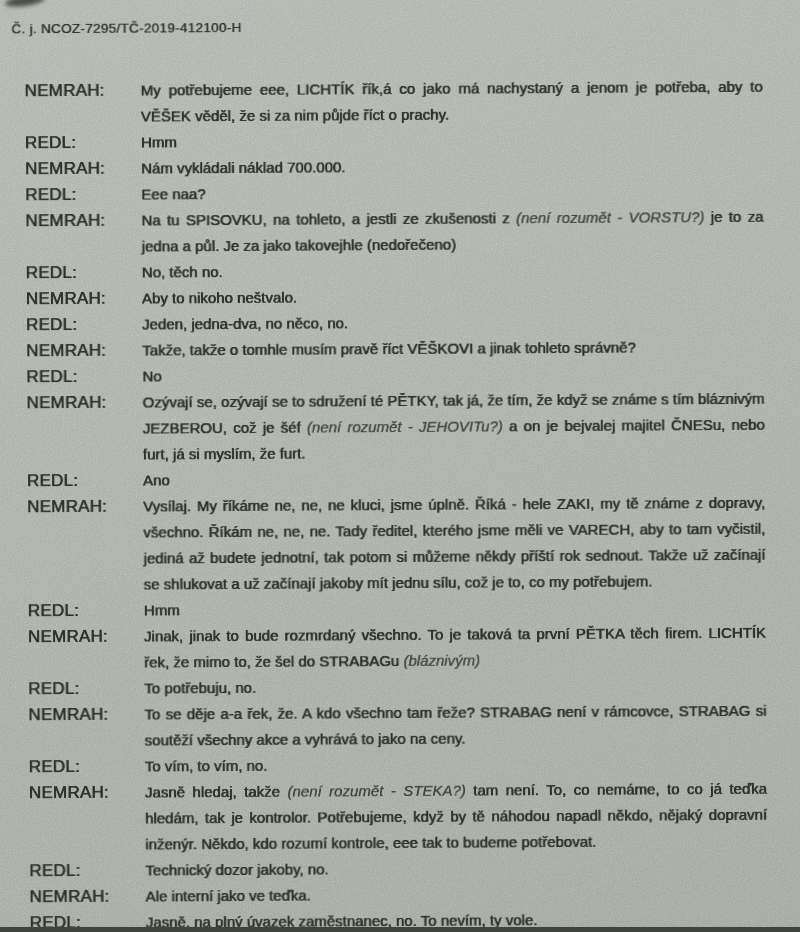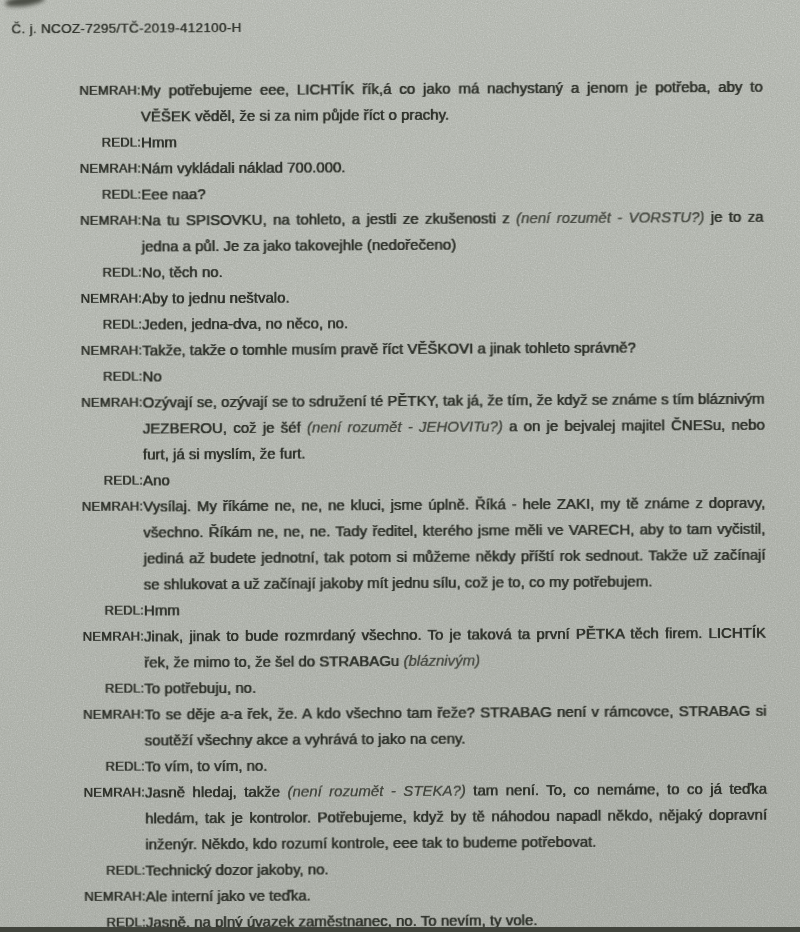--- a/index.html
+++ b/index.html
@@ -36,24 +36,23 @@
     font-size:13.5px;letter-spacing:.3px;
     text-shadow:.35px 0 0 currentColor;
     white-space:nowrap;
   }
   .transcript{
     position:absolute;top:76px;left:27px;width:738px;
   }
   .row{display:flex;align-items:flex-start;}
   .speaker{
     flex:0 0 116px;width:116px;
-    font-size:13px;line-height:26px;
+    font-size:17px;line-height:26px;
     letter-spacing:.2px;
     text-shadow:.35px 0 0 currentColor,-.2px 0 0 currentColor;
-    text-align:right;
   }
   .dialogue{
     flex:0 0 622px;width:622px;
     font-size:15px;line-height:26px;
     text-align:justify;
   }
   .seg-normal{
     text-shadow:.35px 0 0 currentColor,-.2px 0 0 currentColor;
   }
   .seg-italic{
@@ -109,21 +108,21 @@
       <div class="row">
         <div class="speaker">NEMRAH:</div>
         <div class="dialogue"><span class="seg-normal">Na tu SPISOVKU, na tohleto, a jestli ze zkušenosti z </span><span class="seg-italic">(není rozumět - VORSTU?)</span><span class="seg-normal"> je to za jedna a půl. Je za jako takovejhle (nedořečeno)</span></div>
       </div>
       <div class="row">
         <div class="speaker">REDL:</div>
         <div class="dialogue"><span class="seg-normal">No, těch no.</span></div>
       </div>
       <div class="row">
         <div class="speaker">NEMRAH:</div>
-        <div class="dialogue"><span class="seg-normal">Aby to jednu neštvalo.</span></div>
+        <div class="dialogue"><span class="seg-normal">Aby to nikoho neštvalo.</span></div>
       </div>
       <div class="row">
         <div class="speaker">REDL:</div>
         <div class="dialogue"><span class="seg-normal">Jeden, jedna-dva, no něco, no.</span></div>
       </div>
       <div class="row">
         <div class="speaker">NEMRAH:</div>
         <div class="dialogue"><span class="seg-normal">Takže, takže o tomhle musím pravě říct VĚŠKOVI a jinak tohleto správně?</span></div>
       </div>
       <div class="row">

